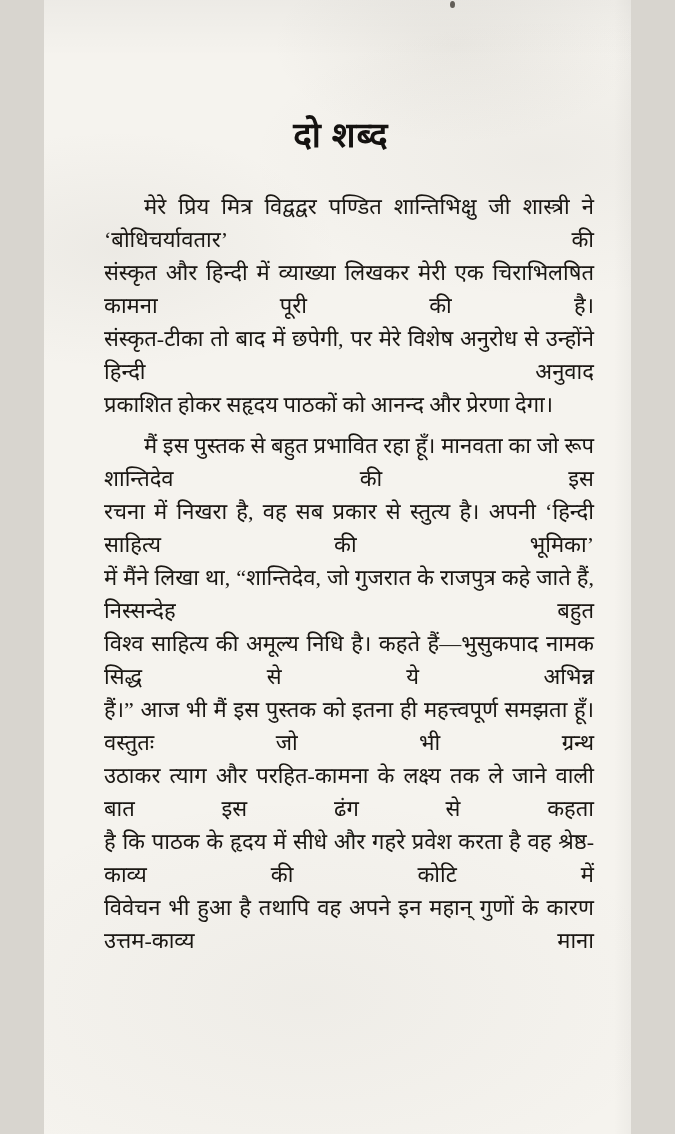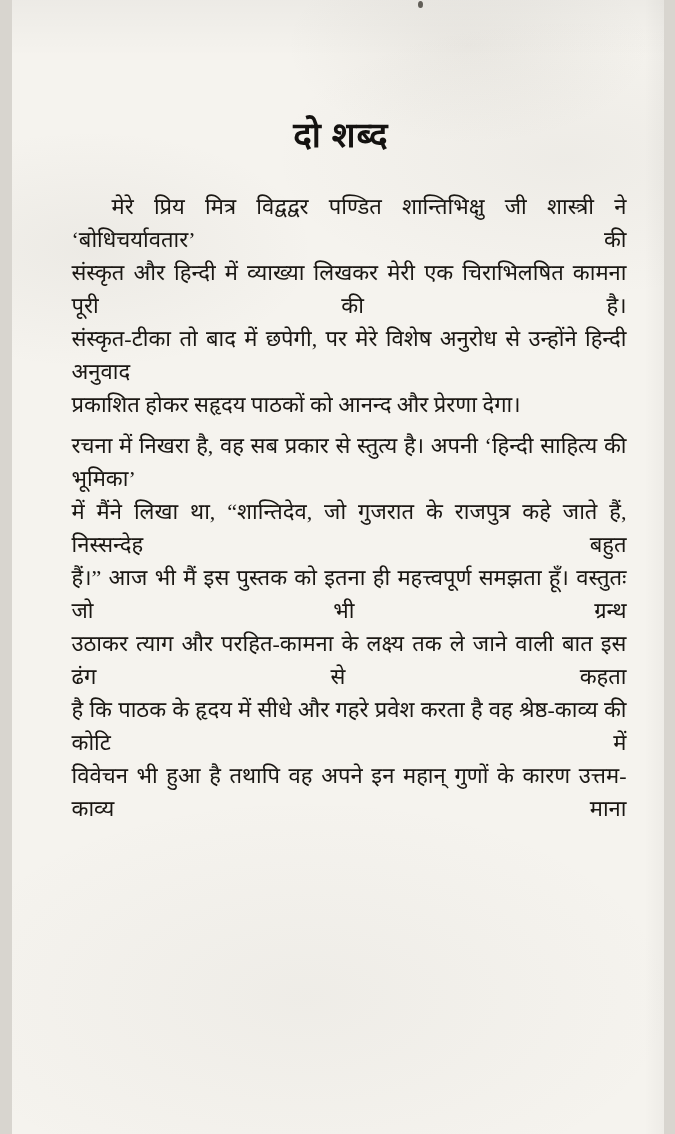--- a/index.html
+++ b/index.html
@@ -2,21 +2,21 @@
 <html lang="hi"><head>
 <meta charset="utf-8">
 <style>
   html, body {
     margin: 0;
     padding: 0;
     background: #d8d5cf;
   }
   .page {
     position: relative;
-    width: 652px;
+    width: 587px;
     height: 1134px;
     margin: 0 auto;
     box-sizing: border-box;
     padding: 0 37px 0 44px;
     overflow: hidden;
     color: #1a1713;
     font-family: "Liberation Serif", "DejaVu Serif", serif;
     background-color: #f5f3ee;
     background-image:
       radial-gradient(ellipse 320px 170px at 12% 22%, rgba(120,115,105,0.07), transparent 70%),
@@ -67,21 +67,23 @@
   <div class="speck"></div>
   <h1 class="title">दो शब्द</h1>
   <div class="body" id="content">
       <div class="block paragraph">
         <div class="line indent">मेरे प्रिय मित्र विद्वद्वर पण्डित शान्तिभिक्षु जी शास्त्री ने ‘बोधिचर्यावतार’ की</div>
         <div class="line">संस्कृत और हिन्दी में व्याख्या लिखकर मेरी एक चिराभिलषित कामना पूरी की है।</div>
         <div class="line">संस्कृत-टीका तो बाद में छपेगी, पर मेरे विशेष अनुरोध से उन्होंने हिन्दी अनुवाद</div>
         <div class="line short">प्रकाशित होकर सहृदय पाठकों को आनन्द और प्रेरणा देगा।</div>
       </div>
       <div class="block paragraph">
+        <div class="line indent">मैं इस पुस्तक से बहुत प्रभावित रहा हूँ। मानवता का जो रूप शान्तिदेव की इस</div>
         <div class="line">रचना में निखरा है, वह सब प्रकार से स्तुत्य है। अपनी ‘हिन्दी साहित्य की भूमिका’</div>
         <div class="line">में मैंने लिखा था, “शान्तिदेव, जो गुजरात के राजपुत्र कहे जाते हैं, निस्सन्देह बहुत</div>
+        <div class="line">विश्व साहित्य की अमूल्य निधि है। कहते हैं—भुसुकपाद नामक सिद्ध से ये अभिन्न</div>
         <div class="line">हैं।” आज भी मैं इस पुस्तक को इतना ही महत्त्वपूर्ण समझता हूँ। वस्तुतः जो भी ग्रन्थ</div>
         <div class="line">उठाकर त्याग और परहित-कामना के लक्ष्य तक ले जाने वाली बात इस ढंग से कहता</div>
         <div class="line">है कि पाठक के हृदय में सीधे और गहरे प्रवेश करता है वह श्रेष्ठ-काव्य की कोटि में</div>
         <div class="line">विवेचन भी हुआ है तथापि वह अपने इन महान् गुणों के कारण उत्तम-काव्य माना</div>
       </div>
     </div>
 </div>
 
 </body></html>

